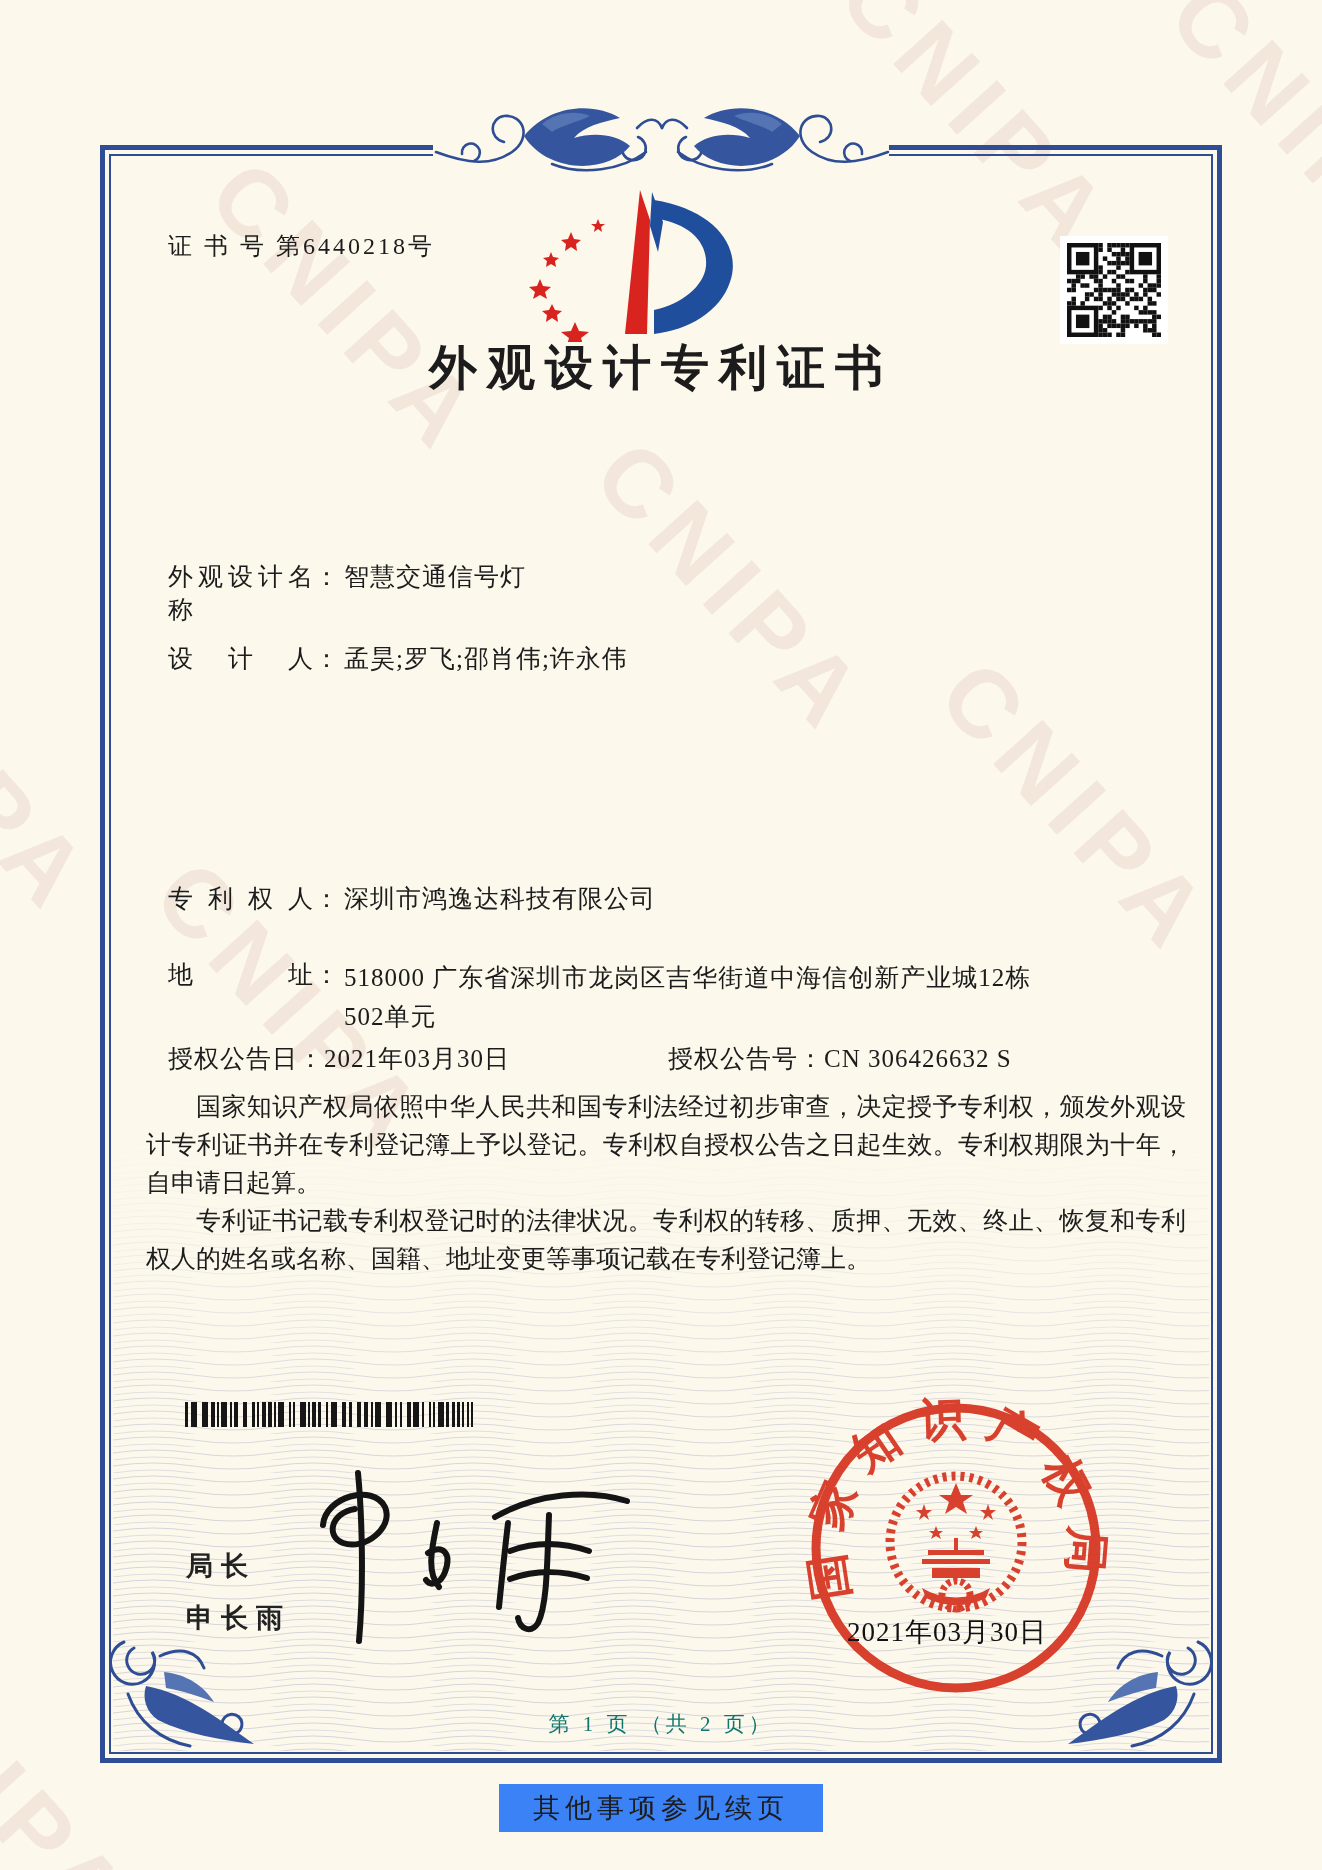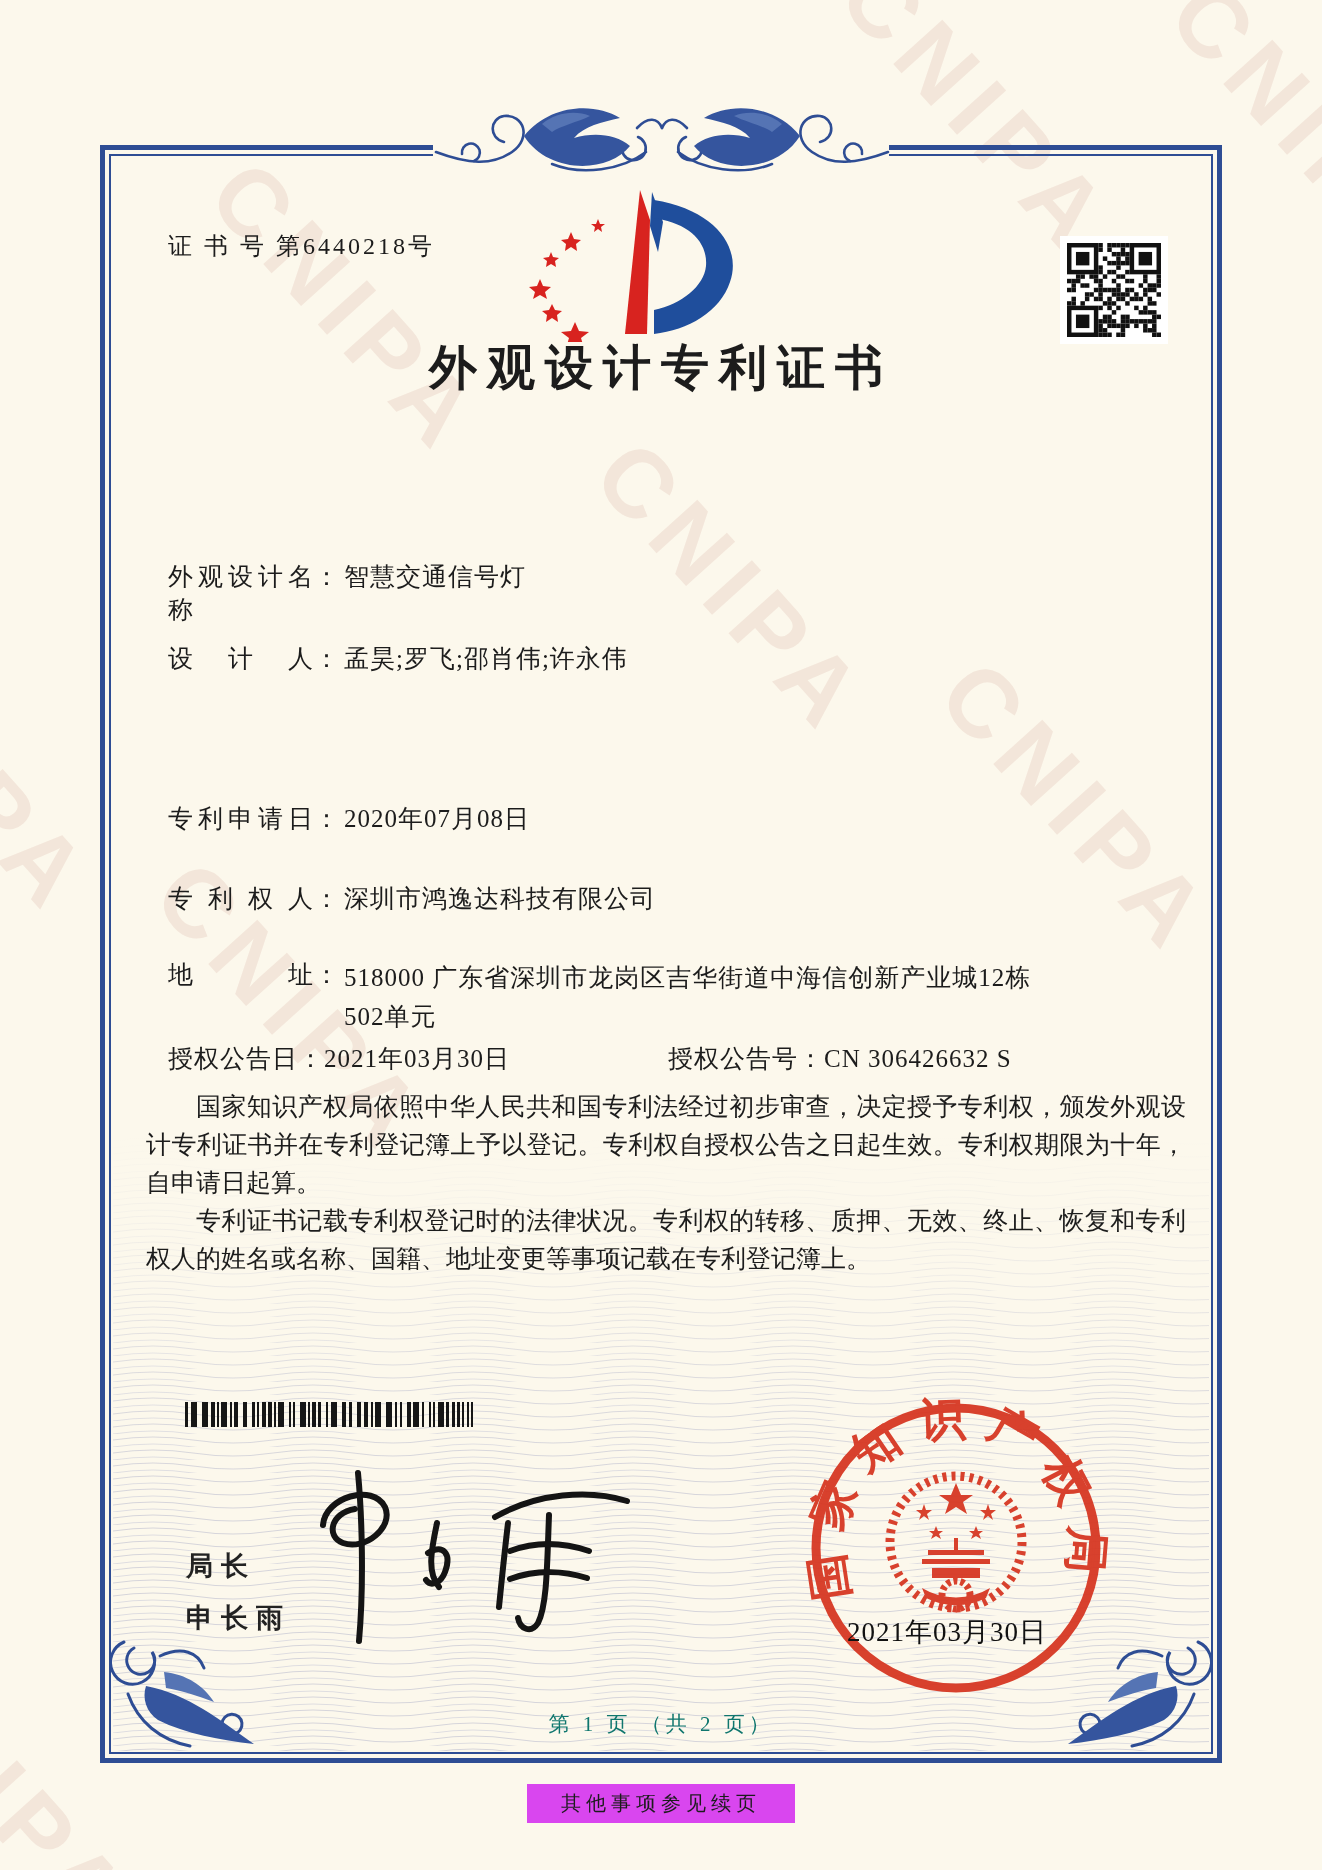--- a/index.html
+++ b/index.html
@@ -44,22 +44,22 @@
   .barcode svg{display:block;width:100%;height:100%;}
   .sig-label{position:absolute;left:186px;font-family:"Liberation Sans","DejaVu Sans",sans-serif;
       font-weight:600;font-size:27px;letter-spacing:8px;z-index:2;color:#222;}
   .sig-svg{position:absolute;left:295px;top:1455px;z-index:2;}
   .seal{position:absolute;left:800px;top:1392px;width:312px;height:312px;z-index:2;opacity:.93;}
   .seal svg{display:block;width:100%;height:100%;}
   .seal-date{position:absolute;left:812px;top:1614px;width:270px;text-align:center;
       font-size:27px;letter-spacing:1px;color:#111;z-index:3;}
   .page-info{position:absolute;left:0;right:0;top:1710px;text-align:center;font-size:21px;
       letter-spacing:4px;color:#0f766e;z-index:2;}
-  .note{position:absolute;left:50%;top:1784px;transform:translateX(-50%);background:#d946ef;
-      padding:6px 34px;font-size:20px;letter-spacing:5px;z-index:2;white-space:nowrap;}
+  .note{position:absolute;left:50%;top:1784px;transform:translateX(-50%);background:#3b82f6;
+      padding:6px 34px;font-size:27px;letter-spacing:5px;z-index:2;white-space:nowrap;}
 </style>
 </head>
 <body>
 
 <div class="page">
 
   <span class="wm" style="left:270px;top:140px">CNIPA</span>
   <span class="wm" style="left:900px;top:-60px">CNIPA</span>
   <span class="wm" style="left:1230px;top:-40px">CNIPA</span>
   <span class="wm" style="left:655px;top:420px">CNIPA</span>
@@ -311,23 +311,20 @@
   </div>
 
   <div class="title">外观设计专利证书</div>
 
   <div class="field-row" style="top:642px">
     <span class="f-label">设计人</span><span class="f-colon">：</span><span class="f-value">孟昊;罗飞;邵肖伟;许永伟</span>
   </div>
   <div class="field-row" style="top:560px">
     <span class="f-label">外观设计名称</span><span class="f-colon">：</span><span class="f-value">智慧交通信号灯</span>
   </div>
-  <div class="field-row" style="top:802px">
-    <span class="f-label">专利申请日</span><span class="f-colon">：</span><span class="f-value">2020年07月08日</span>
-  </div>
   <div class="field-row" style="top:882px">
     <span class="f-label">专利权人</span><span class="f-colon"></span><span class="f-colon">：</span><span class="f-value">深圳市鸿逸达科技有限公司</span>
   </div>
   <div class="field-row" style="top:958px">
     <span class="f-label">地址</span><span class="f-colon">：</span><span class="f-value f-value-wrap">518000 广东省深圳市龙岗区吉华街道中海信创新产业城12栋502单元</span>
   </div>
 
   <div class="field-row" style="top:1042px">
     <span>授权公告日</span><span>：</span><span>2021年03月30日</span>
     <span class="grant2">

